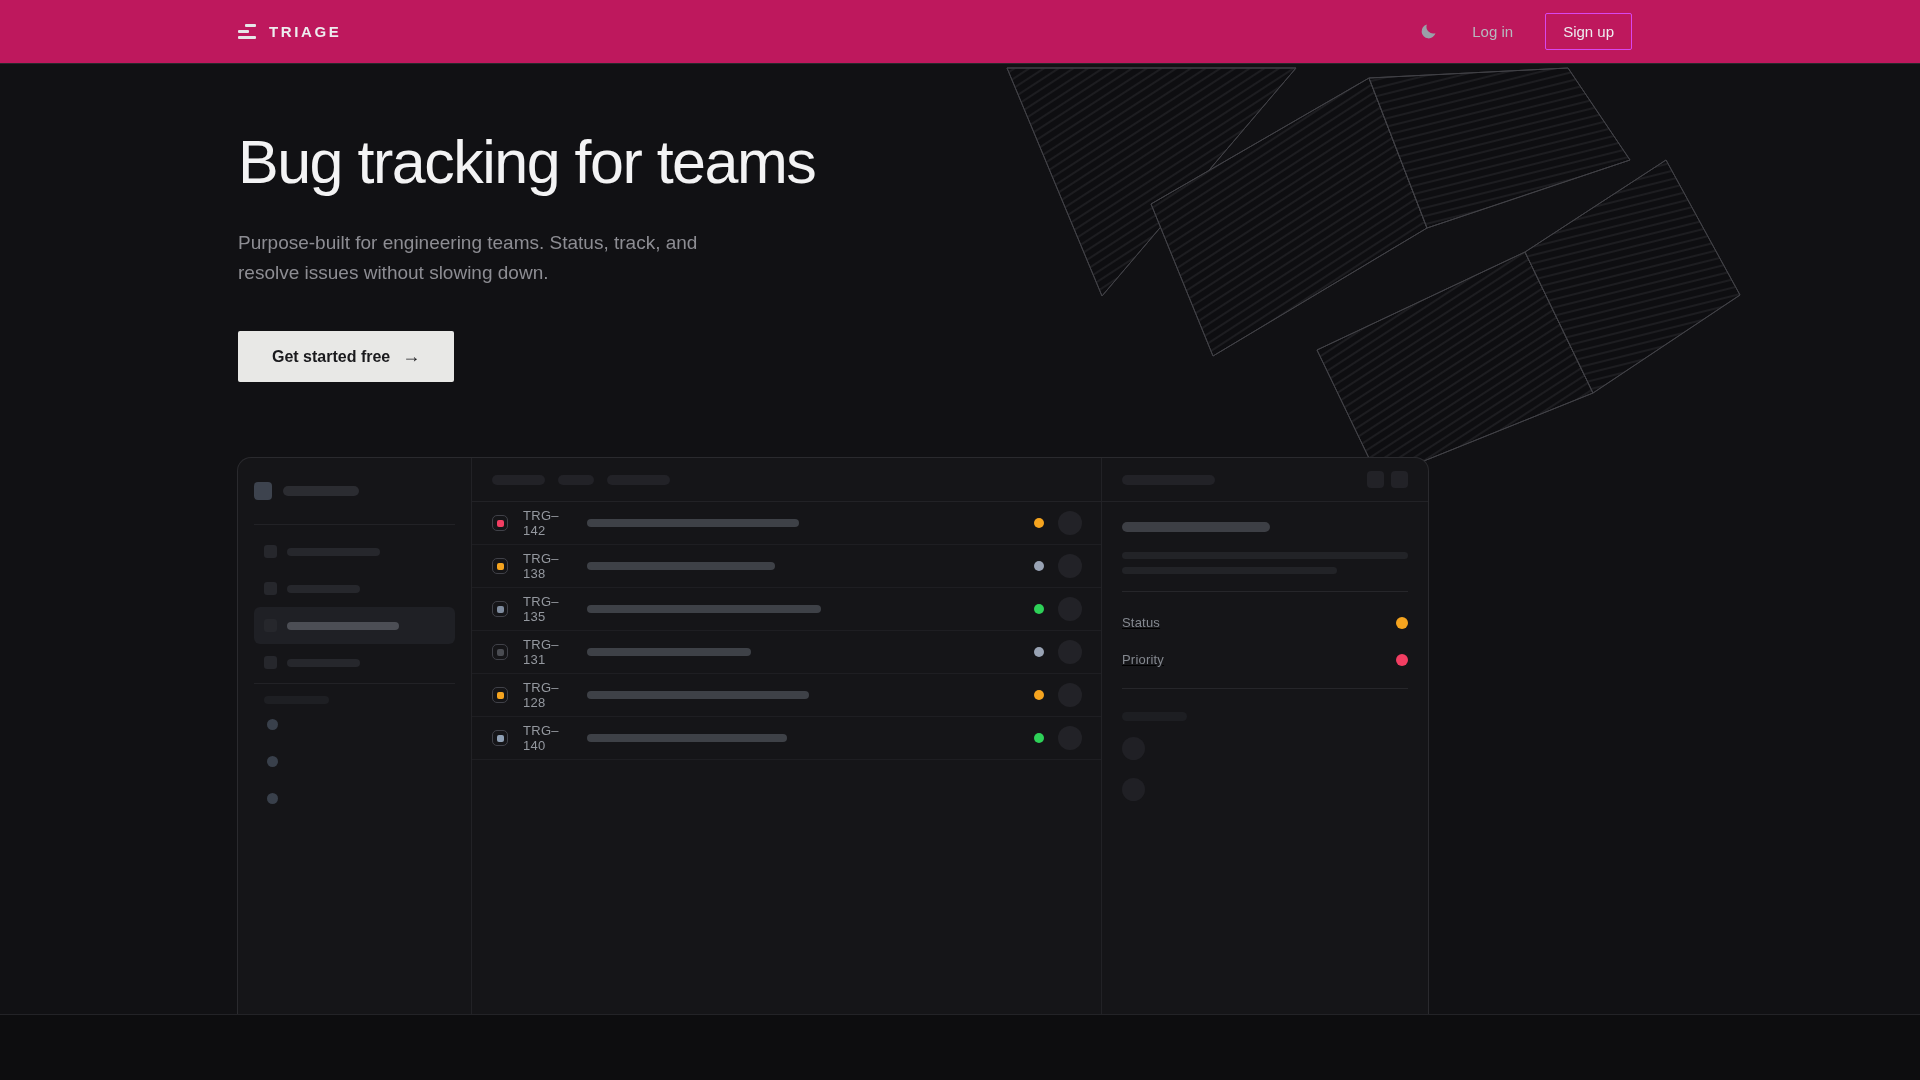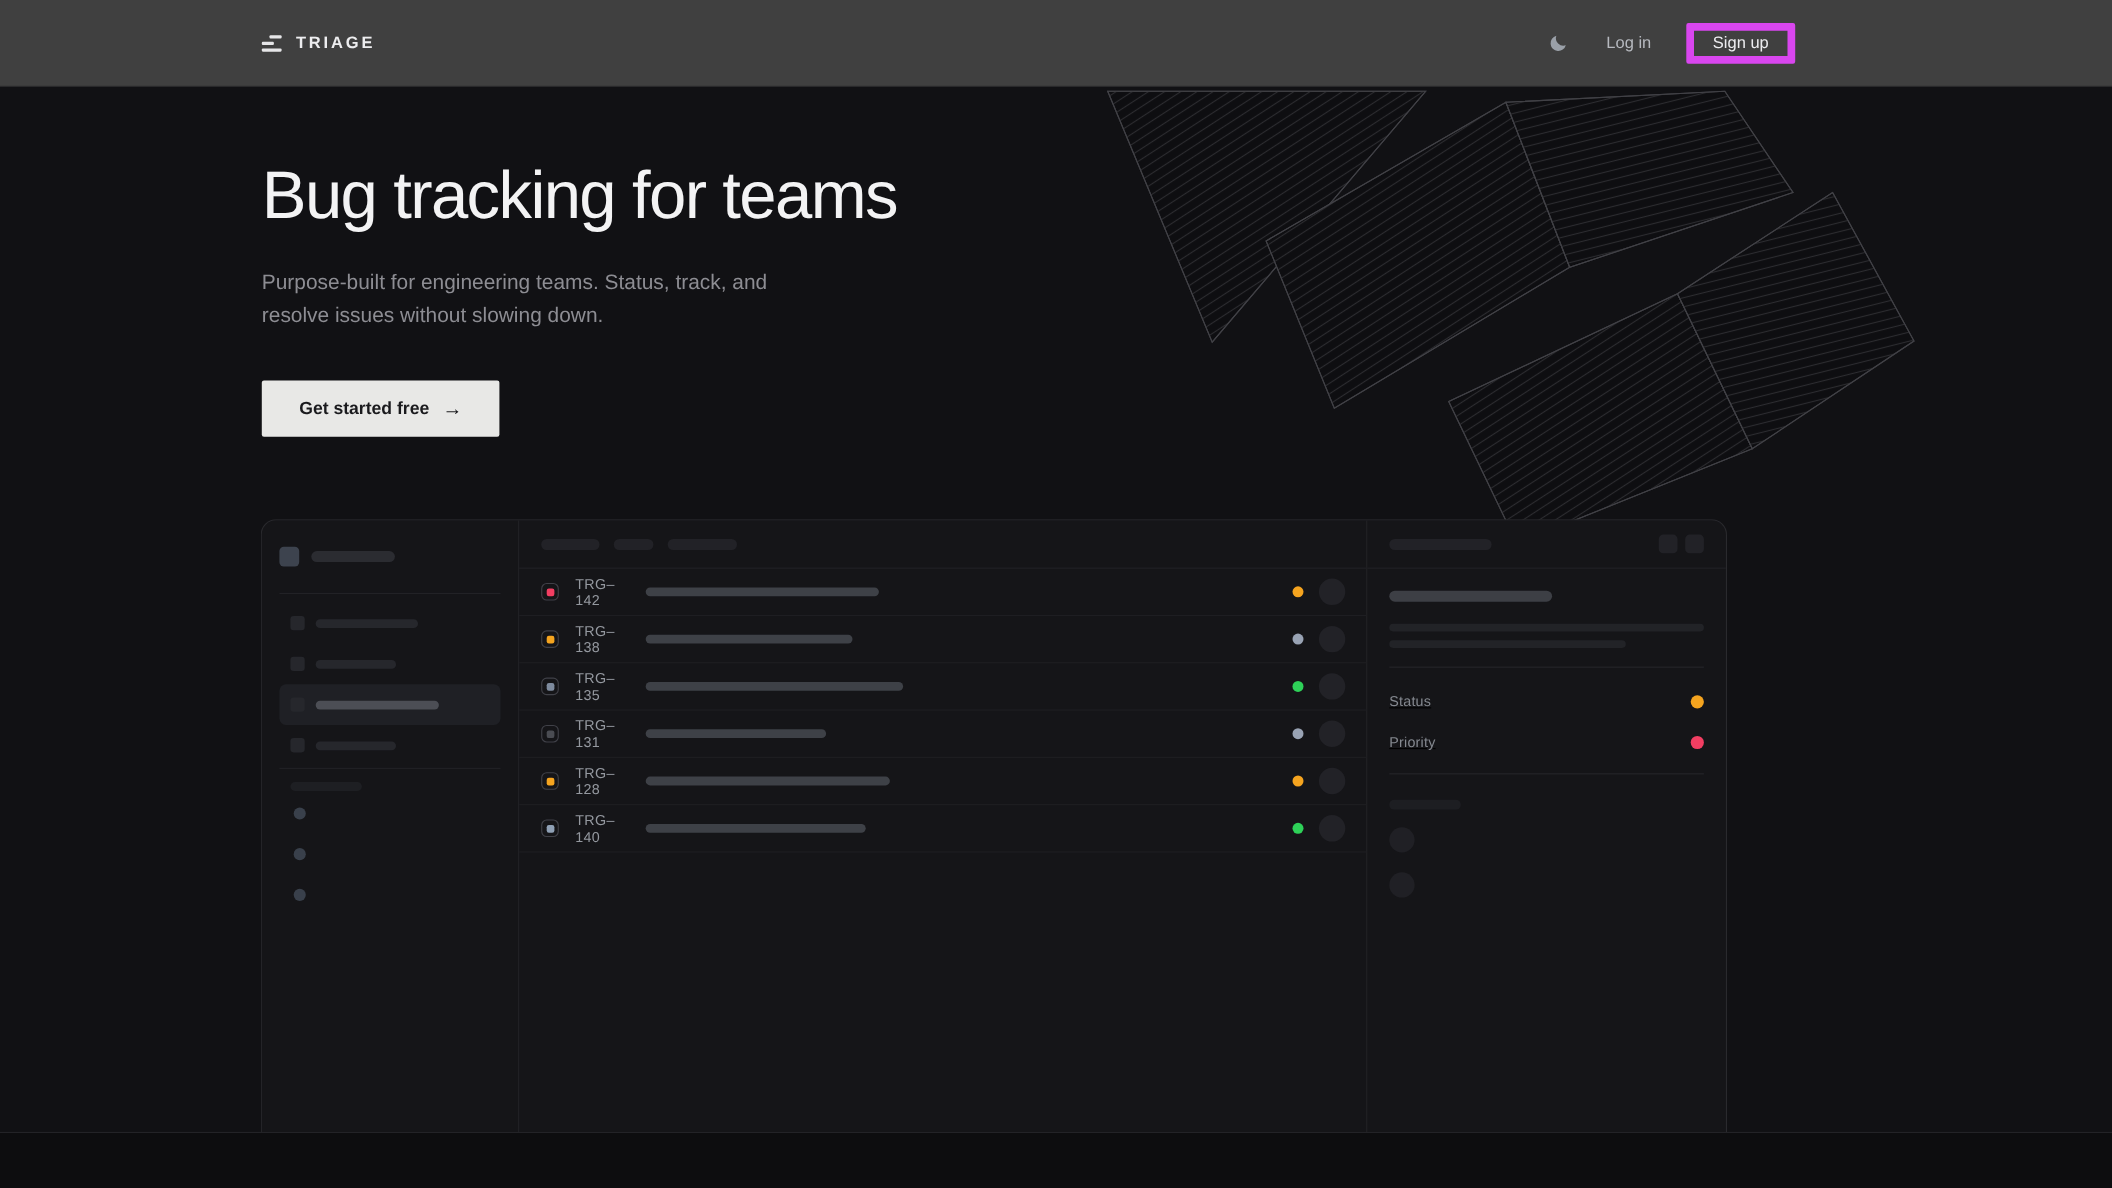--- a/index.html
+++ b/index.html
@@ -5,39 +5,39 @@
   html,body{margin:0;padding:0;}
   body{
     width:1920px;height:1080px;overflow:hidden;
     background:#0d0d0f;
     font-family:"Liberation Sans", sans-serif;
     -webkit-font-smoothing:antialiased;
   }
 
   
   .nav{
-    height:79px;box-sizing:border-box;
-    background:#404040;border-bottom:1px solid #28282b;
+    height:64px;box-sizing:border-box;
+    background:#be185d;border-bottom:1px solid #28282b;
     display:flex;align-items:center;justify-content:space-between;
     padding:0 288px 0 238px;
     position:relative;z-index:5;
   }
   .brand{display:flex;align-items:center;gap:13px;}
   .logo{display:flex;flex-direction:column;gap:3px;width:18px;}
   .logo i{display:block;height:3px;border-radius:1px;background:#e6e6e8;}
   .logo i:nth-child(1){width:11px;margin-left:auto;}
   .logo i:nth-child(2){width:11px;}
   .logo i:nth-child(3){width:18px;}
   .brand-name{color:#ededef;font-size:15px;font-weight:700;letter-spacing:2.6px;}
   .nav-right{display:flex;align-items:center;gap:30px;}
   .theme-btn{background:none;border:none;padding:2px;cursor:pointer;display:flex;}
   .theme-btn svg{width:19px;height:19px;fill:#9aa0a8;}
   .login{background:none;border:none;color:#b6b9bf;font-size:15px;font-family:inherit;cursor:pointer;padding:4px 2px;}
   .signup{
-    background:transparent;border:7px solid #d946ef;border-radius:2px;
+    background:transparent;border:1px solid #d946ef;border-radius:2px;
     color:#ededf0;font-size:15px;font-family:inherit;cursor:pointer;
     height:37px;padding:0 17px;
   }
 
   
   .hero{
     position:relative;height:951px;box-sizing:border-box;
     background:#111114;border-bottom:1px solid #232327;
     padding-top:66px;overflow:hidden;
   }
@@ -54,21 +54,21 @@
     margin:43px 0 0 238px;height:51px;padding:0 34px;
     display:inline-flex;align-items:center;gap:12px;
     background:#e8e8e6;border:none;border-radius:2px;cursor:pointer;
     color:#1a1a1d;font-size:16px;font-weight:700;font-family:inherit;
   }
   .cta .arrow{font-size:18px;font-weight:400;}
 
   
   .mock{
     position:relative;z-index:2;
-    width:1333px;height:560px;box-sizing:border-box;
+    width:1192px;height:560px;box-sizing:border-box;
     margin:75px 0 0 237px;
     background:#151518;border:1px solid #2a2a2e;border-bottom:none;
     border-radius:14px 14px 0 0;
     display:flex;overflow:hidden;
   }
 
   
   .m-side{width:234px;box-sizing:border-box;border-right:1px solid #222226;padding:24px 16px 0;flex:none;}
   .ws-row{display:flex;align-items:center;gap:11px;}
   .ws-icon{width:18px;height:18px;border-radius:4px;background:#3d434e;}

